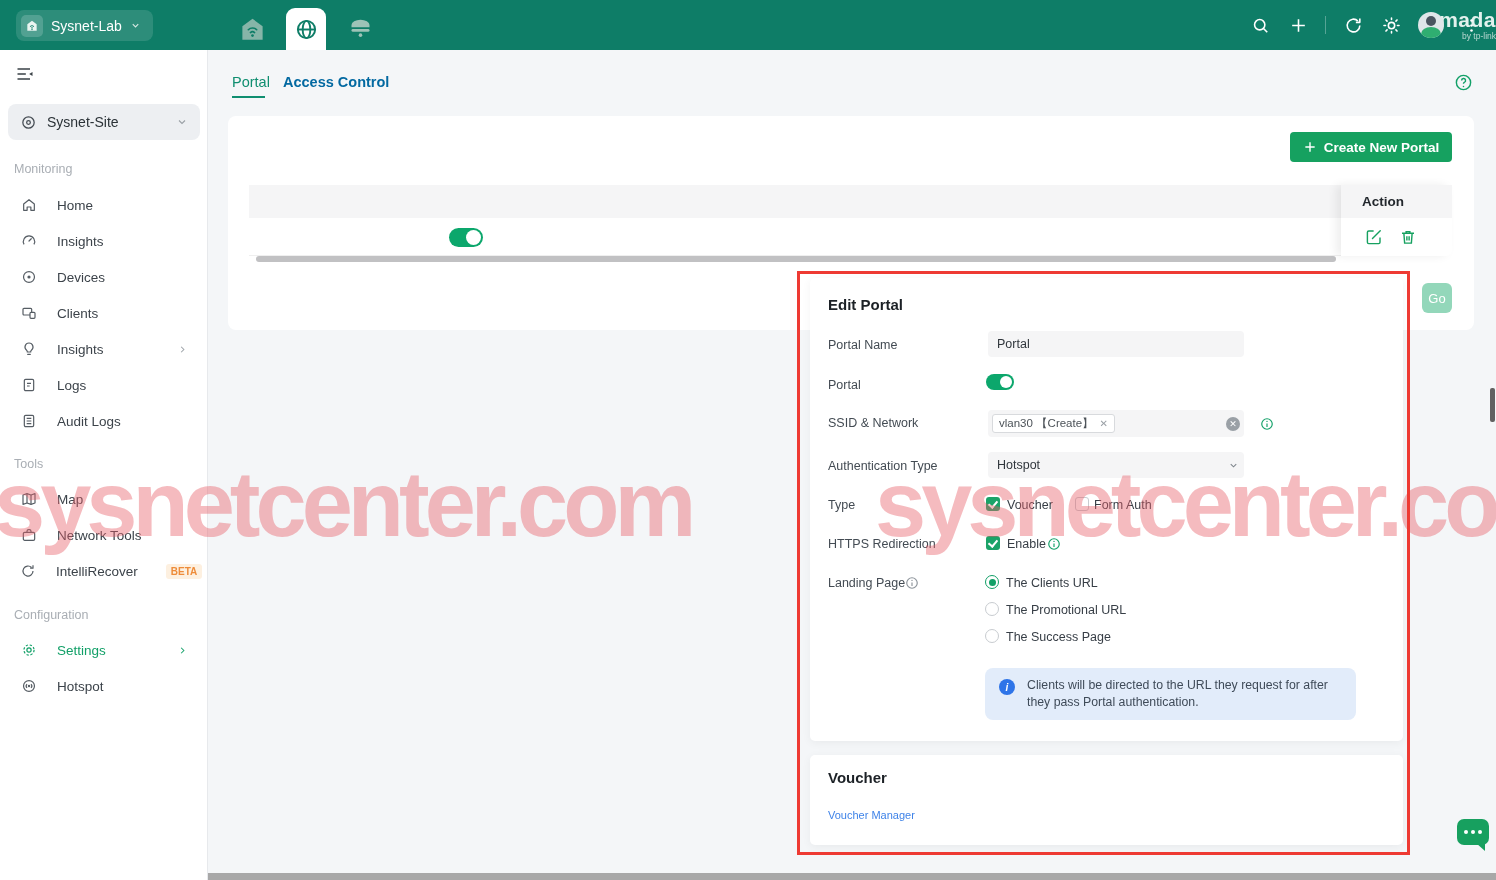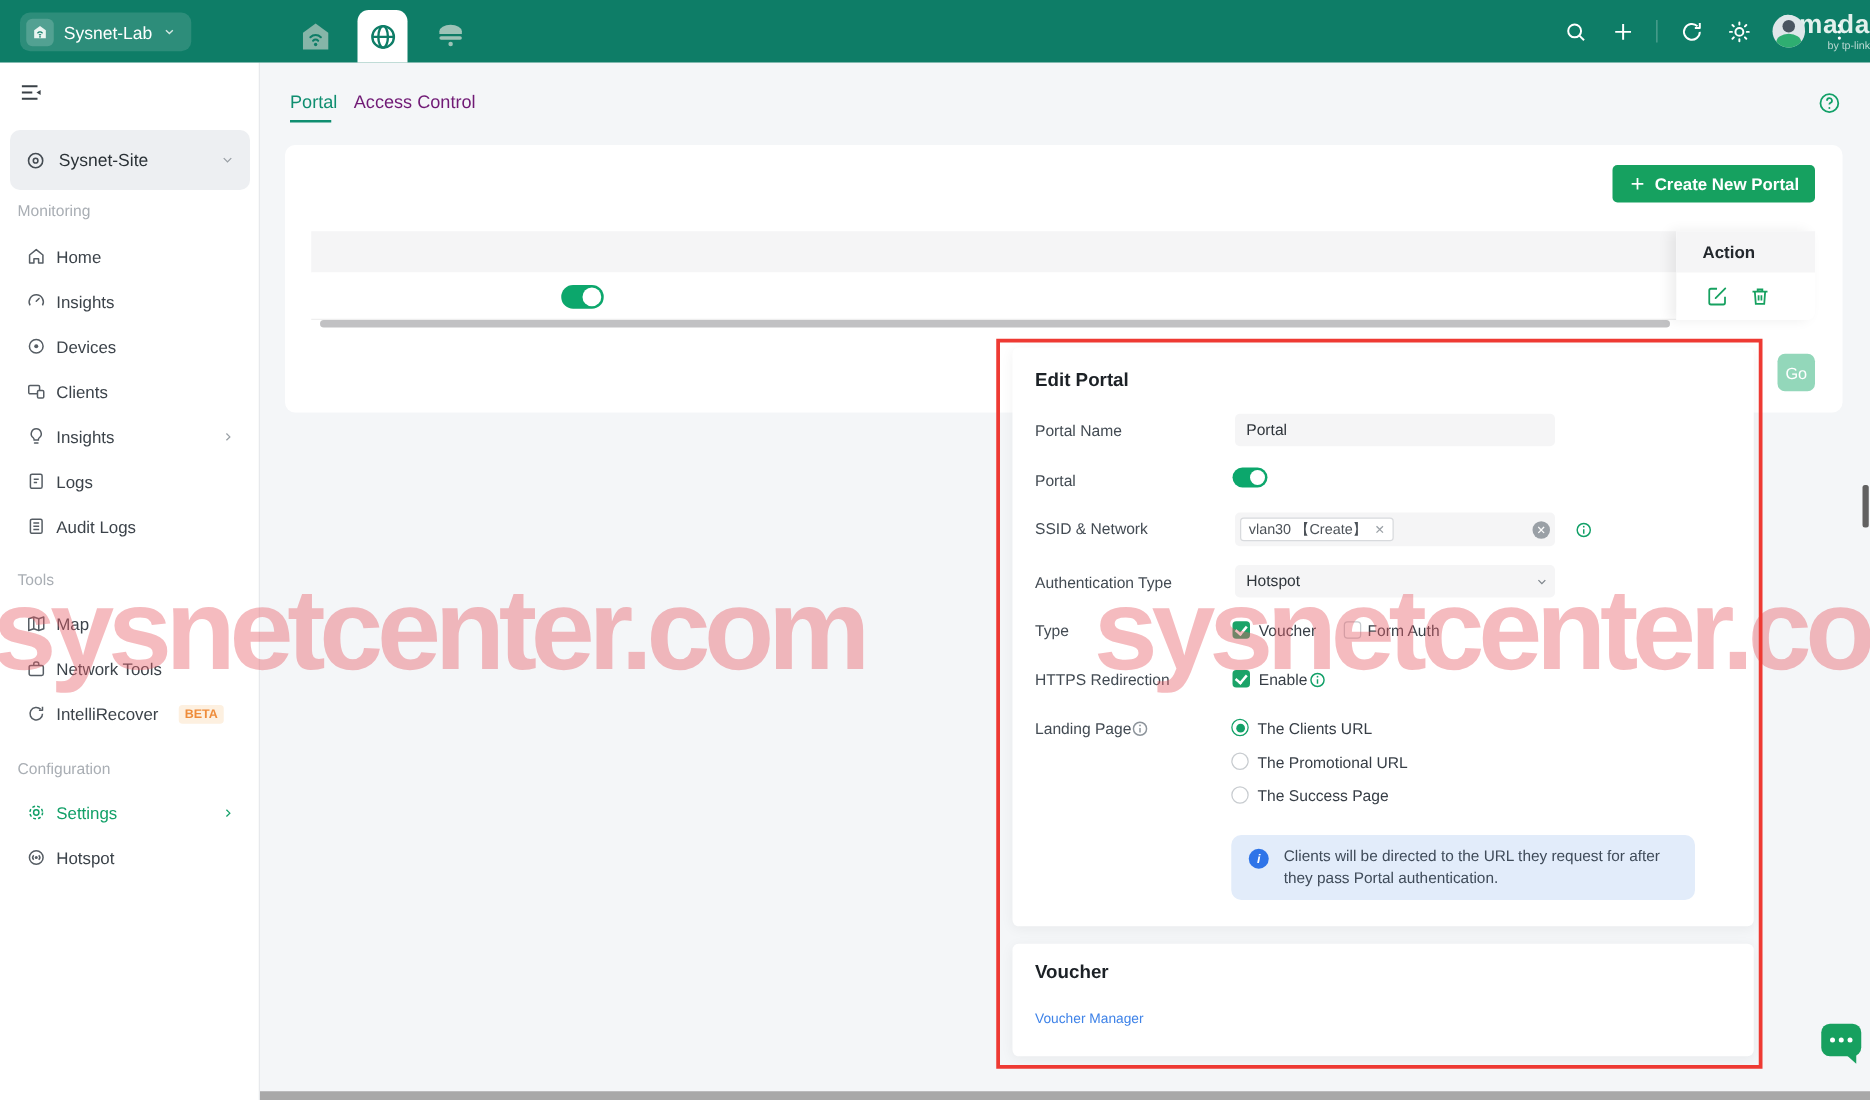--- a/index.html
+++ b/index.html
@@ -21,36 +21,36 @@
   .top-actions { position:absolute; right:14px; top:0; height:50px; display:flex; align-items:center; gap:16px; color:#fff; }
   .top-actions .tdiv { width:1px; height:18px; background:rgba(255,255,255,.3); }
   .tbtn { width:22px; height:22px; display:flex; align-items:center; justify-content:center; cursor:pointer; }
   .avatar { width:26px; height:26px; border-radius:50%; background:#dfe6e9; position:relative; overflow:hidden; cursor:pointer; }
   .avatar::before { content:''; position:absolute; left:8px; top:4px; width:10px; height:10px; border-radius:50%; background:#4a5560; }
   .avatar::after { content:''; position:absolute; left:3px; top:15px; width:20px; height:14px; border-radius:50% 50% 0 0; background:#2fae71; }
 
   
   .sidebar { position:absolute; left:0; top:50px; bottom:0; width:208px; background:#fff; border-right:1px solid #e7e9ec; z-index:4; }
   .collapse-btn { position:absolute; left:14px; top:14px; width:22px; height:20px; cursor:pointer; color:#3a4147; }
-  .site-row { position:absolute; left:8px; top:54px; width:192px; height:48px; background:#edeff2; border-radius:8px;
+  .site-row { position:absolute; left:8px; top:54px; width:192px; height:36px; background:#edeff2; border-radius:8px;
     display:flex; align-items:center; padding:0 12px; gap:10px; color:#2b3237; font-size:14px; cursor:pointer; }
   .site-row .spacer { flex:1; }
   .sec-label { position:absolute; left:14px; font-size:12.5px; color:#a9aeb4; }
-  .side-item { position:absolute; left:8px; width:192px; height:30px; display:flex; align-items:center; padding:0 12px; gap:8px;
+  .side-item { position:absolute; left:8px; width:192px; height:30px; display:flex; align-items:center; padding:0 12px; gap:20px;
     font-size:13.5px; color:#3c434a; cursor:pointer; border-radius:6px; }
   .side-item .si-icon { width:17px; height:17px; display:flex; align-items:center; justify-content:center; color:#565d64; }
   .side-item .grow { flex:1; }
   .side-item.green, .side-item.green .si-icon { color:#12a068; }
   .badge-beta { font-size:10px; font-weight:700; color:#ee8c3a; background:#fdf0e0; border-radius:3px; padding:2px 5px; margin-left:8px; }
   .chev { color:#9aa0a6; }
 
   
   .tab { position:absolute; top:74px; font-size:14.5px; cursor:pointer; }
   .tab.active { color:#0f8e70; }
-  .tab.inactive { color:#701a75; }
+  .tab.inactive { color:#0369a1;font-weight:bold; }
   .tab-underline { position:absolute; left:232px; top:96px; width:33px; height:2px; background:#0f8e70; }
   .help-btn { position:absolute; left:1454px; top:73px; width:19px; height:19px; color:#12a068; cursor:pointer; }
 
   
   .table-card { position:absolute; left:228px; top:116px; width:1246px; height:214px; background:#fff; border-radius:8px; z-index:1; }
   .create-btn { position:absolute; left:1290px; top:132px; width:162px; height:30px; background:#16a160; color:#fff;
     border:none; border-radius:4px; font-size:13.5px; font-weight:700; display:flex; align-items:center; justify-content:center; gap:7px;
     cursor:pointer; z-index:2; font-family:"Liberation Sans",sans-serif; }
   .thead { position:absolute; left:249px; top:185px; width:1092px; height:33px; background:#f5f5f6; z-index:2; }
   .th { position:absolute; top:0; height:33px; display:flex; align-items:center; font-size:13.5px; font-weight:700; color:#23282d; }

